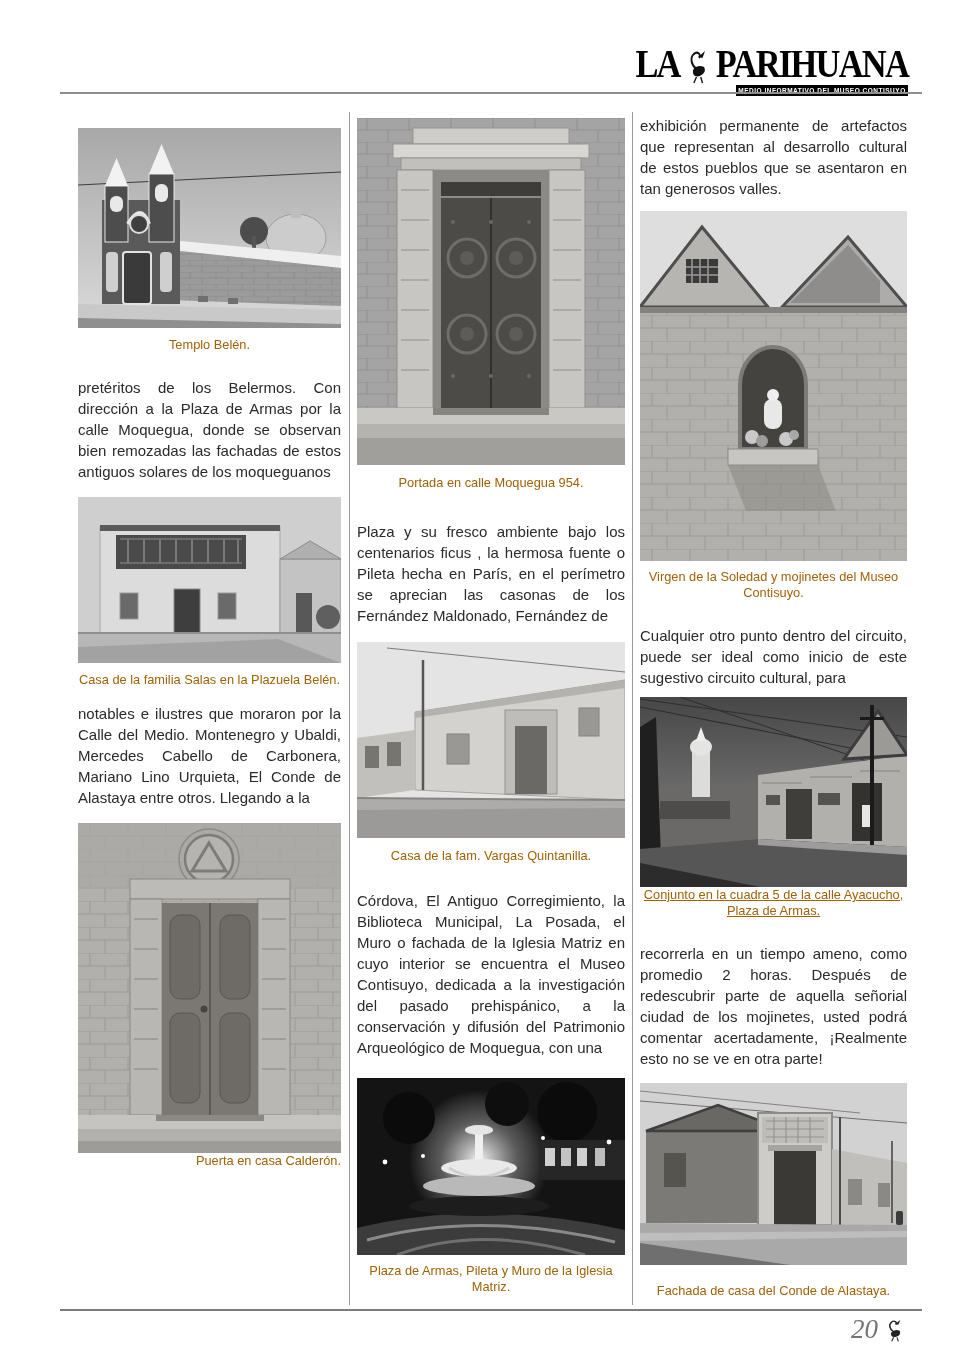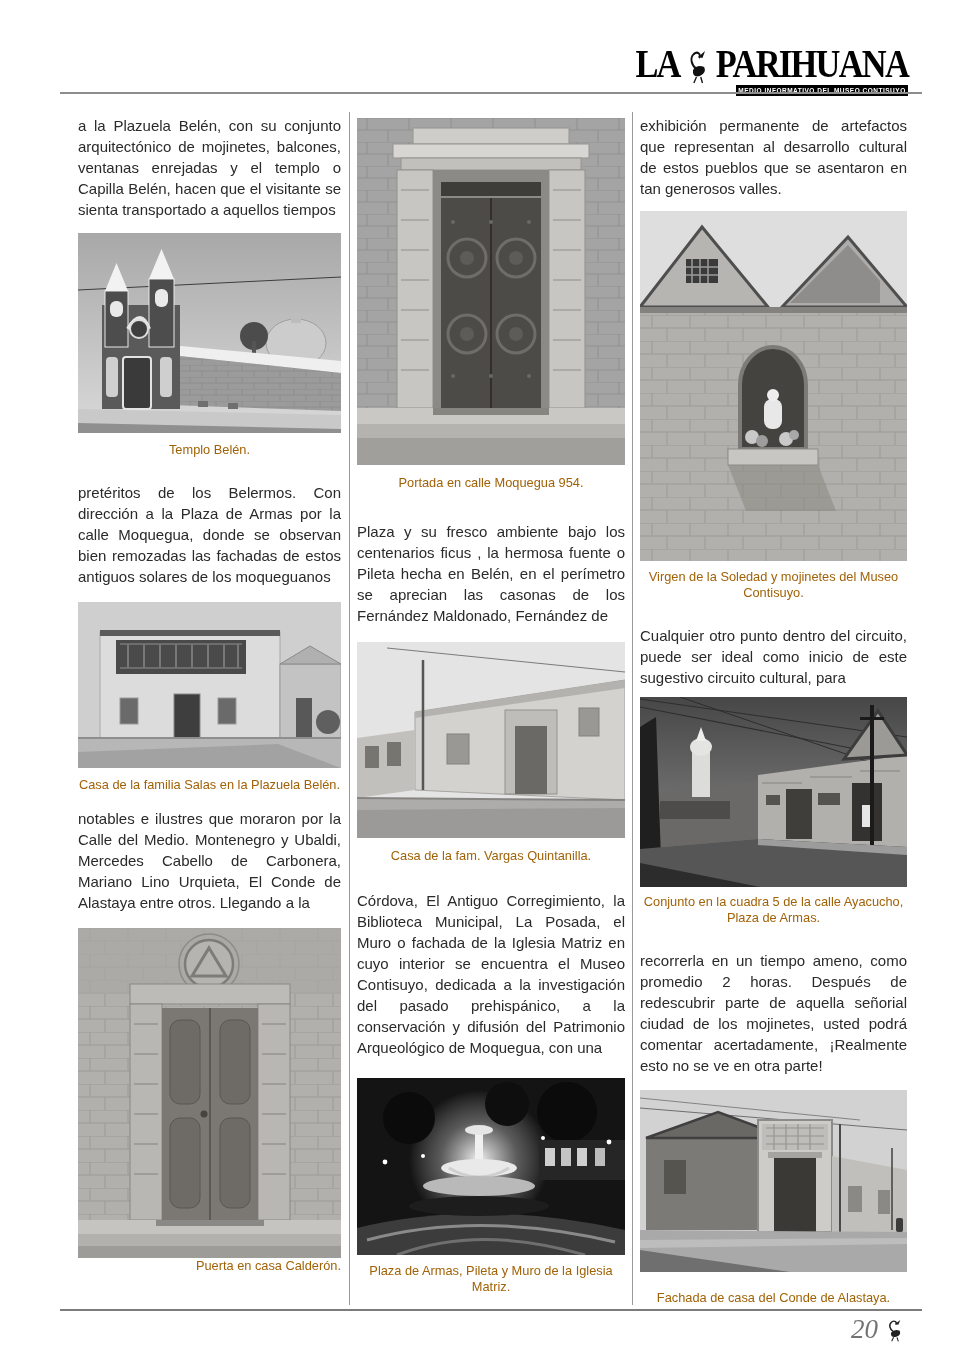--- a/index.html
+++ b/index.html
@@ -37,21 +37,21 @@
   .col1 .c2{margin-top:9px;}               .col1 .p3{margin-top:15px;}
   .col1 .f3{margin-top:15px;height:330px;} .col1 .c3{margin-top:0;text-align:right;}
 
   .col2 .f1{height:347px;}                 .col2 .c1{margin-top:10px;}
   .col2 .p1{margin-top:30px;}              .col2 .f2{margin-top:16px;height:196px;}
   .col2 .c2{margin-top:10px;}              .col2 .p2{margin-top:26px;}
   .col2 .f3{margin-top:20px;height:177px;} .col2 .c3{margin-top:8px;}
 
   .col3 .f1{margin-top:12px;height:350px;} .col3 .c1{margin-top:8px;}
   .col3 .p2{margin-top:24px;}              .col3 .f2{margin-top:9px;height:190px;}
-  .col3 .c2{margin-top:7px;}               .col3 .p3{margin-top:24px;}
+  .col3 .c2{text-decoration:underline;}               .col3 .p3{margin-top:24px;}
   .col3 .f3{margin-top:14px;height:182px;} .col3 .c3{margin-top:18px;}
 
   
   .folio{position:absolute;top:1314px;right:74px;display:flex;align-items:center;gap:6px;}
   .folio .num{font-family:"Liberation Serif",serif;font-style:italic;font-size:27px;color:#737373;}
   .folio-bird{width:22px;height:24px;}
 </style>
 </head>
 <body>
 
@@ -99,21 +99,20 @@
       <span>PARIHUANA</span>
     </div>
     <div class="mast-bar">MEDIO INFORMATIVO DEL MUSEO CONTISUYO</div>
   </div>
   <div class="rule-top"></div>
 
   <div class="vdiv vdiv-a"></div>
   <div class="vdiv vdiv-b"></div>
 
   <div class="col col1">
-    <p class="body-text">a la Plazuela Belén, con su conjunto arquitectónico de mojinetes, balcones, ventanas enrejadas y el templo o Capilla Belén, hacen que el visitante se sienta transportado a aquellos tiempos</p>
 
     <div class="photo f1">
       <svg viewBox="0 0 263 200" preserveAspectRatio="none">
         <rect width="263" height="200" fill="url(#skyG)"></rect>
         <line x1="0" y1="57" x2="263" y2="44" stroke="#3d3d3d" stroke-width="1"></line>
         <ellipse cx="218" cy="110" rx="30" ry="24" fill="#cccccc" stroke="#9e9e9e"></ellipse>
         <rect x="213" y="80" width="10" height="10" fill="#bdbdbd"></rect>
         <circle cx="176" cy="103" r="14" fill="#4c4c4c"></circle>
         <rect x="174" y="108" width="4" height="16" fill="#555"></rect>
         <polygon points="92,112 263,128 263,140 92,122" fill="#efefef"></polygon>
@@ -220,21 +219,21 @@
           <circle cx="134" cy="258" r="2" fill="#6a6865"></circle>
           <circle cx="172" cy="258" r="2" fill="#6a6865"></circle>
         <rect x="0" y="290" width="268" height="16" fill="#cac8c4"></rect>
         <rect x="0" y="306" width="268" height="14" fill="#b5b3af"></rect>
         <rect x="0" y="320" width="268" height="27" fill="#a19f9b"></rect>
         <rect x="76" y="290" width="116" height="7" fill="#87857f"></rect>
       </svg>
     </div>
     <p class="caption c1">Portada en calle Moquegua 954.</p>
 
-    <p class="body-text p1">Plaza y su fresco ambiente bajo los centenarios ficus , la hermosa fuente o Pileta hecha en Belén, en el perímetro se aprecian las casonas de los Fernández Maldonado, Fernández de</p>
+    <p class="body-text p1">Plaza y su fresco ambiente bajo los centenarios ficus , la hermosa fuente o Pileta hecha en París, en el perímetro se aprecian las casonas de los Fernández Maldonado, Fernández de</p>
 
     <div class="photo f2">
       <svg viewBox="0 0 268 196" preserveAspectRatio="none">
         <rect width="268" height="196" fill="#e4e4e4"></rect>
         <line x1="30" y1="6" x2="268" y2="30" stroke="#7a7a7a" stroke-width="1"></line>
         <polygon points="58,70 268,38 268,158 58,148" fill="#d4d2ce" stroke="#a7a5a1"></polygon>
         <polygon points="58,70 268,38 268,46 58,76" fill="#b4b2ae"></polygon>
         <rect x="148" y="68" width="52" height="84" fill="#bfbdb9" stroke="#94928e"></rect>
         <rect x="158" y="84" width="32" height="68" fill="#6b6965"></rect>
         <rect x="90" y="92" width="22" height="30" fill="#9a9894" stroke="#84827e"></rect>

